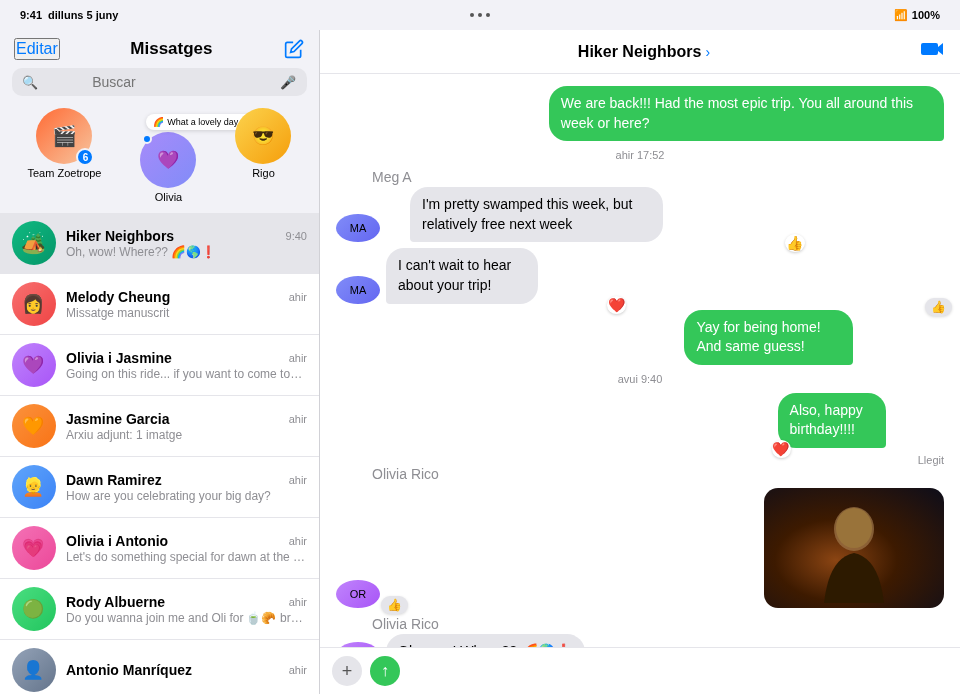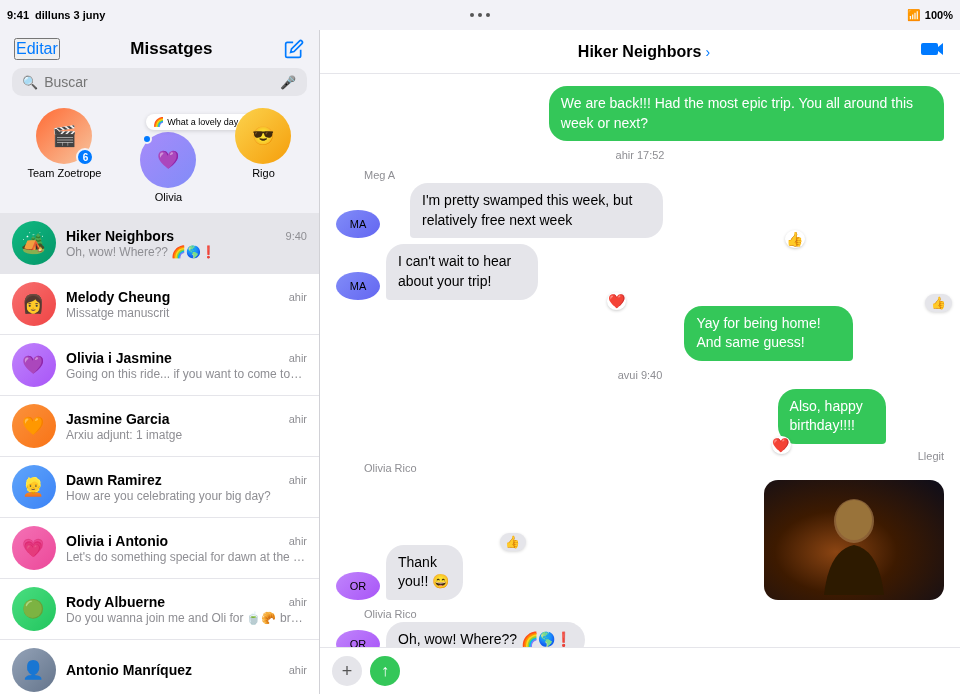--- a/index.html
+++ b/index.html
@@ -2,21 +2,21 @@
 <html><head>
   <meta charset="utf-8">
   <style>
     * { margin: 0; padding: 0; box-sizing: border-box; }
     body { width: 960px; height: 694px; overflow: hidden; font-family: -apple-system, 'SF Pro Text', sans-serif; background: #f2f2f7; }
 
     
     .status-bar {
       position: absolute; top: 0; left: 0; right: 0; height: 30px;
       display: flex; align-items: center; justify-content: space-between;
-      padding: 0 7px; font-size: 11px; font-weight: 600; color: #000;
+      padding: 0 20px; font-size: 11px; font-weight: 600; color: #000;
       background: #f2f2f7; z-index: 100;
     }
     .status-bar-left { display: flex; gap: 6px; align-items: center; }
     .status-bar-center { position: absolute; left: 50%; transform: translateX(-50%); display: flex; gap: 4px; }
     .status-bar-right { display: flex; gap: 4px; align-items: center; margin-left: auto; }
     .dot { width: 4px; height: 4px; background: #555; border-radius: 50%; }
 
     
     .app-container { display: flex; position: absolute; top: 30px; left: 0; right: 0; bottom: 0; }
 
@@ -31,21 +31,21 @@
     }
     .left-header-title { font-size: 17px; font-weight: 600; color: #000; }
     .edit-btn { font-size: 16px; color: #007aff; font-weight: 400; text-align: center; }
     .compose-btn { width: 22px; height: 22px; display: flex; align-items: center; justify-content: center; }
 
     
     .search-bar {
       margin: 2px 12px 8px; background: #e5e5ea; border-radius: 10px;
       display: flex; align-items: center; padding: 6px 10px; gap: 6px;
     }
-    .search-bar input { background: transparent; border: none; outline: none; font-size: 14px; color: #8e8e93; flex: 1; }
+    .search-bar input { background: transparent; border: none; outline: none; font-size: 14px; color: #8e8e93; flex: 1; margin-left: 48px; }
     .search-icon { color: #8e8e93; font-size: 13px; }
     .mic-icon { color: #8e8e93; font-size: 13px; }
 
     
     .pinned-row {
       display: flex; justify-content: space-around; padding: 4px 8px 10px;
     }
     .pinned-item { display: flex; flex-direction: column; align-items: center; gap: 3px; cursor: pointer; }
     .pinned-avatar-wrap { position: relative; width: 56px; height: 56px; }
     .pinned-avatar {
@@ -110,21 +110,21 @@
     .msg-row { display: flex; margin-bottom: 6px; align-items: flex-end; }
     .msg-row.right { justify-content: flex-end; }
     .msg-row.left { justify-content: flex-start; }
     .msg-bubble {
       max-width: 65%; padding: 8px 12px; border-radius: 18px;
       font-size: 14px; line-height: 1.4; position: relative;
     }
     .msg-bubble.green { background: #34c759; color: #fff; border-bottom-right-radius: 4px; }
     .msg-bubble.gray { background: #e5e5ea; color: #000; border-bottom-left-radius: 4px; }
     .time-label { text-align: center; font-size: 11px; color: #8e8e93; margin: 8px 0; }
-    .sender-label { font-size: 11px; color: #8e8e93; margin-bottom: 2px; margin-left: 28px; }
+    .sender-label { font-size: 14px; color: #8e8e93; margin-bottom: 2px; margin-left: 36px; }
     .read-label { text-align: right; font-size: 11px; color: #8e8e93; margin-top: 2px; }
     .reaction {
       position: absolute; bottom: -10px; right: -6px;
       background: #fff; border-radius: 50%; font-size: 14px;
       padding: 1px; box-shadow: 0 1px 3px rgba(0,0,0,0.2);
     }
     .reaction.left { left: -6px; right: auto; }
     .thumb-reaction {
       position: absolute; top: -12px; right: -8px;
       background: #e5e5ea; border-radius: 12px; padding: 2px 6px;
@@ -176,21 +176,21 @@
     .av-antonio { background: linear-gradient(135deg, #94a3b8, #64748b); font-size: 18px; }
     .av-ma { background: linear-gradient(135deg, #818cf8, #6366f1); font-size: 18px; margin-top: 16px; }
     .av-olivia-chat { background: linear-gradient(135deg, #c084fc, #a855f7); font-size: 12px; }
   </style>
 </head>
 <body>
 
 <div class="status-bar">
   <div class="status-bar-left">
     <span>9:41</span>
-    <span>dilluns 3 juny</span>
+    <span>dilluns 5 juny</span>
   </div>
   <div class="status-bar-center">
     <span class="dot"></span>
     <span class="dot"></span>
     <span class="dot"></span>
   </div>
   <div class="status-bar-right">
     <span>📶</span>
     <span>100%</span>
   </div>
@@ -349,21 +349,21 @@
           <path d="M16 4H3a2 2 0 0 0-2 2v8a2 2 0 0 0 2 2h13a2 2 0 0 0 2-2V6a2 2 0 0 0-2-2z"></path>
           <path d="M18 8l5-4v12l-5-4V8z"></path>
         </svg>
       </div>
     </div>
 
     <div class="messages-area">
 
       <div class="msg-row right">
         <div class="msg-bubble green">
-          We are back!!! Had the most epic trip. You all around this week or next?
+          We are back!!! Had the most epic trip. You all around this week or here?
         </div>
       </div>
 
       <div class="time-label">ahir 17:52</div>
 
       <div class="sender-label">Meg A</div>
 
       <div class="msg-row left">
         <div class="conv-avatar av-ma" style="width:28px;height:28px;font-size:11px;margin-right:6px;flex-shrink:0;border-radius:50%;">MA</div>
         <div style="position:relative;margin-left:24px;">
@@ -404,23 +404,20 @@
         </div>
       </div>
       <div class="read-label">Llegit</div>
 
       <div class="sender-label">Olivia Rico</div>
 
       <div style="display:flex; justify-content:space-between; align-items:flex-end; margin-bottom:8px;">
         <div class="msg-row left" style="margin-bottom:0;">
           <div class="conv-avatar av-olivia-chat" style="width:28px;height:28px;font-size:11px;margin-right:6px;flex-shrink:0;border-radius:50%;background:linear-gradient(135deg,#c084fc,#a855f7);">OR</div>
           <div style="position:relative;">
-            <div class="msg-bubble gray">
-              Thank you!! 😄
-            </div>
             <span class="thumb-reaction" style="top:-12px;right:-22px;">👍</span>
           </div>
         </div>
 
         <div class="msg-image">
           <div class="msg-image-inner">
             <svg width="80" height="110" viewBox="0 0 80 110">
               <ellipse cx="40" cy="35" rx="18" ry="20" fill="#8B6914"></ellipse>
               <path d="M10 110 Q15 65 40 60 Q65 65 70 110 Z" fill="#2d1a00"></path>
               <ellipse cx="40" cy="36" rx="20" ry="22" fill="#a0784a" opacity="0.7"></ellipse>

